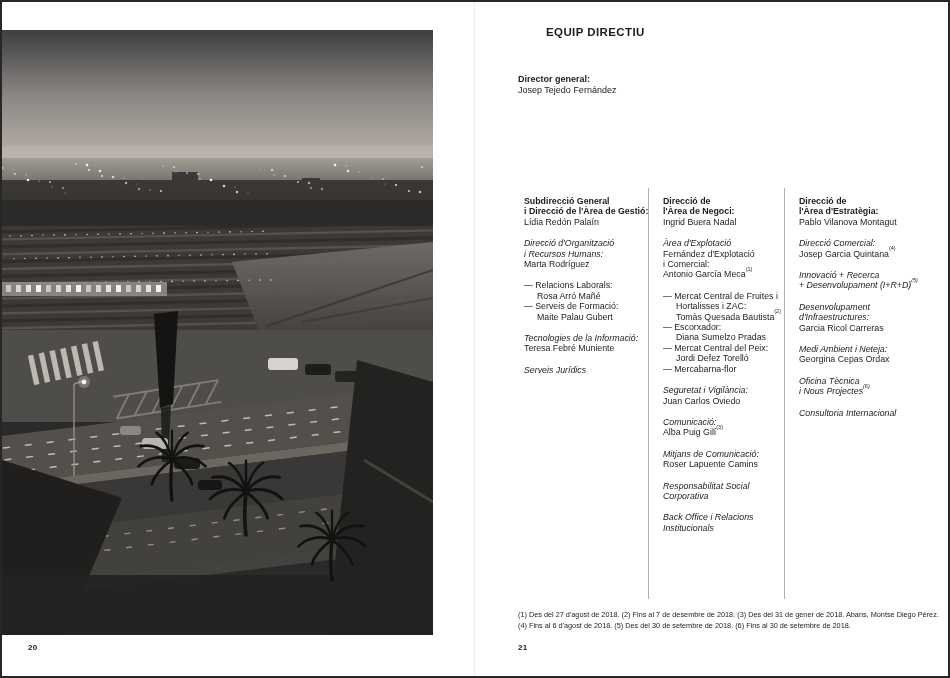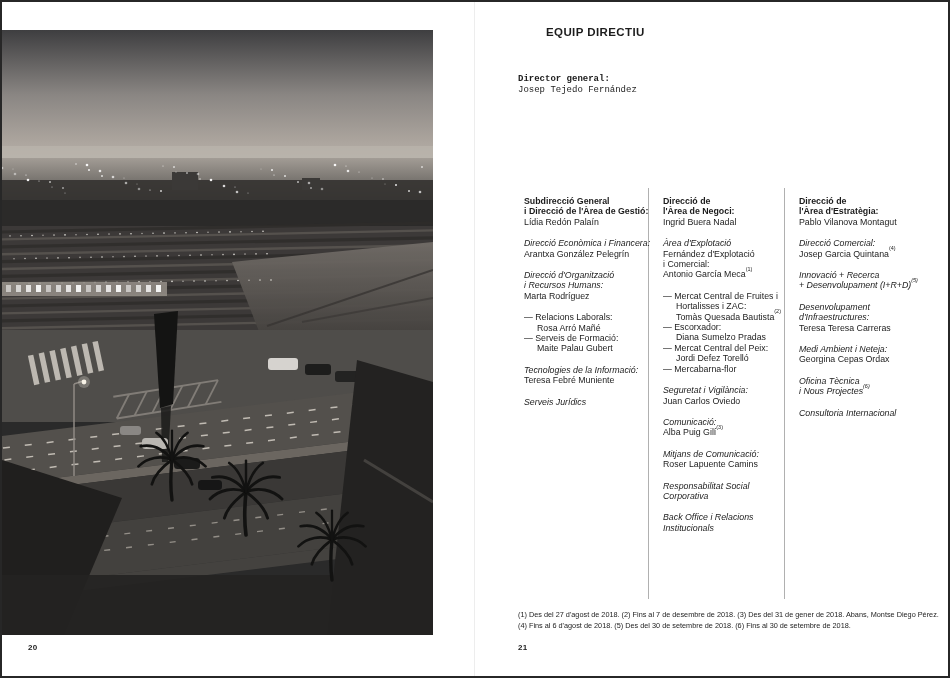--- a/index.html
+++ b/index.html
@@ -7,21 +7,21 @@
     position:relative; width:950px; height:678px; box-sizing:border-box;
     border:2px solid #272727; background:#fff; overflow:hidden;
     font-family:"Liberation Sans", sans-serif; color:#1c1c1c;
   }
   .gutter{position:absolute; left:472px; top:0; width:1px; height:100%; background:#ededed;}
   .photo{position:absolute; left:0; top:28px; width:431px; height:605px; background:#2a2a2a;}
   .pagenum{position:absolute; top:641px; font-size:8px; font-weight:700; letter-spacing:0.3px;text-align:center;}
   .pagenum.left{left:26px;}
   .pagenum.right{left:516px;}
   .title{position:absolute; left:516px; top:24px; font-size:11.5px; font-weight:700; letter-spacing:0.4px;padding-left:28px;}
-  .director{position:absolute; left:516px; top:72px; font-size:9px; line-height:11px;font-family:Liberation Mono, monospace;}
+  .director{position:absolute; left:516px; top:72px; font-size:9px; line-height:11px;}
   .director .lbl{font-weight:700;}
   .cols{position:absolute; left:516px; top:194px;}
   .col{position:absolute; top:0; font-size:8.8px; line-height:10.4px;}
   .col0{left:0;   width:126px;}
   .col1{left:139px; width:122px;}
   .col2{left:275px; width:135px;}
   .vrule{position:absolute; top:186px; width:1px; height:411px; background:#b0b0b0;}
   .vrule.r1{left:646px;} .vrule.r2{left:782px;}
   .block{margin:0 0 11px 6px;}
   .line{white-space:nowrap;}
@@ -342,24 +342,20 @@
   <div class="vrule r2"></div>
 
   <div class="cols">
     <div class="col col0">
         <div class="block">
           <div class="line bold">Subdirecció General</div>
           <div class="line bold">i Direcció de l'Àrea de Gestió:</div>
           <div class="line">Lídia Redón Palaín</div>
         </div>
         <div class="block">
-          <div class="line italic">Direcció Econòmica i Financera:</div>
-          <div class="line">Arantxa González Pelegrín</div>
-        </div>
-        <div class="block">
           <div class="line italic">Direcció d'Organització</div>
           <div class="line italic">i Recursos Humans:</div>
           <div class="line">Marta Rodríguez</div>
         </div>
         <div class="block">
           <div class="line">— Relacions Laborals:</div>
           <div class="line indent">Rosa Arró Mañé</div>
           <div class="line">— Serveis de Formació:</div>
           <div class="line indent">Maite Palau Gubert</div>
         </div>
@@ -424,21 +420,21 @@
           <div class="line italic">Direcció Comercial:</div>
           <div class="line">Josep Garcia Quintana<sup>(4)</sup></div>
         </div>
         <div class="block">
           <div class="line italic">Innovació + Recerca</div>
           <div class="line italic">+ Desenvolupament (I+R+D)<sup>(5)</sup></div>
         </div>
         <div class="block">
           <div class="line italic">Desenvolupament</div>
           <div class="line italic">d'Infraestructures:</div>
-          <div class="line">Teresa Teresa Carreras</div>
+          <div class="line">Garcia Ricol Carreras</div>
         </div>
         <div class="block">
           <div class="line italic">Medi Ambient i Neteja:</div>
           <div class="line">Georgina Cepas Ordax</div>
         </div>
         <div class="block">
           <div class="line italic">Oficina Tècnica</div>
           <div class="line italic">i Nous Projectes<sup>(6)</sup></div>
         </div>
         <div class="block">

